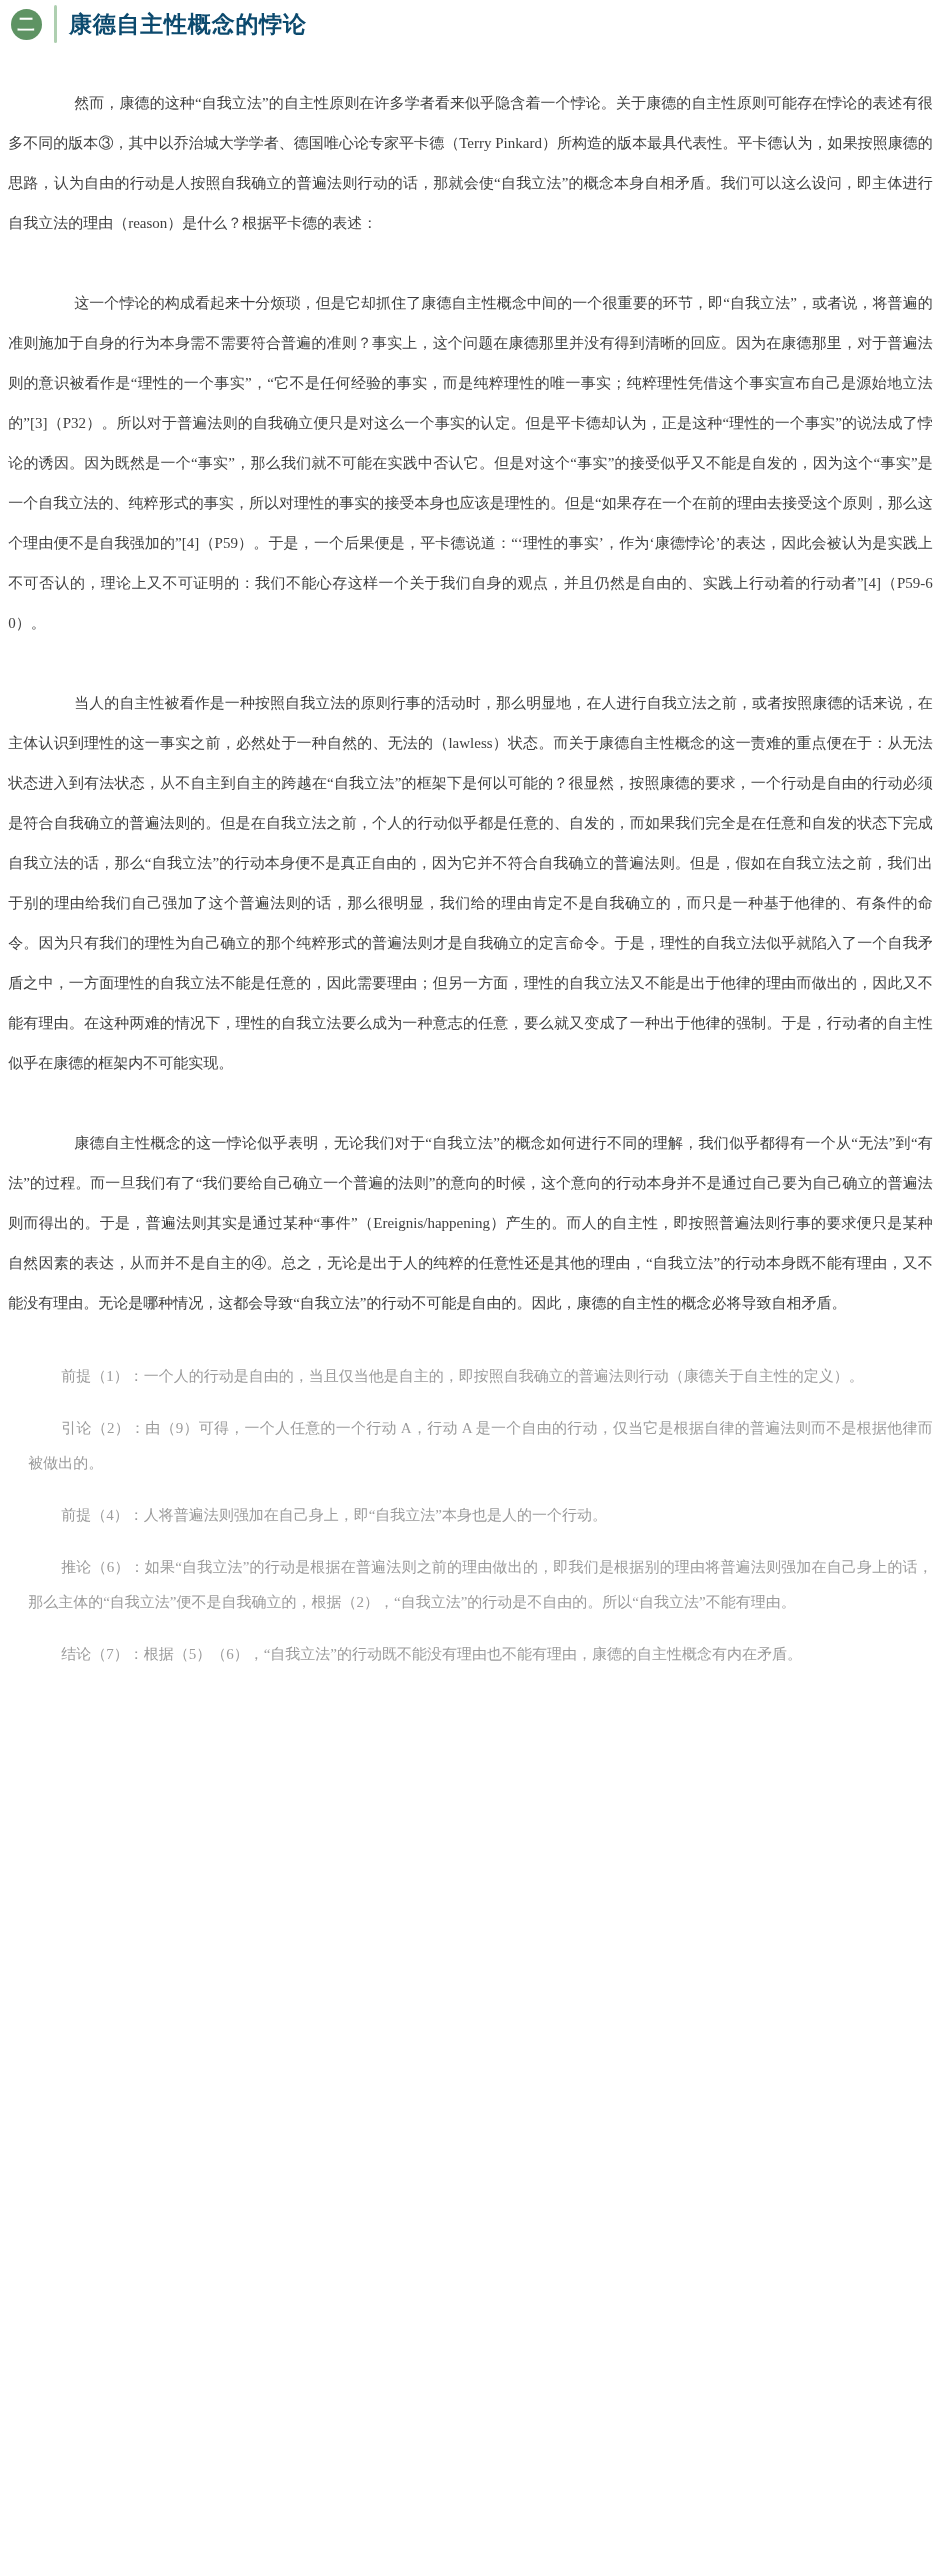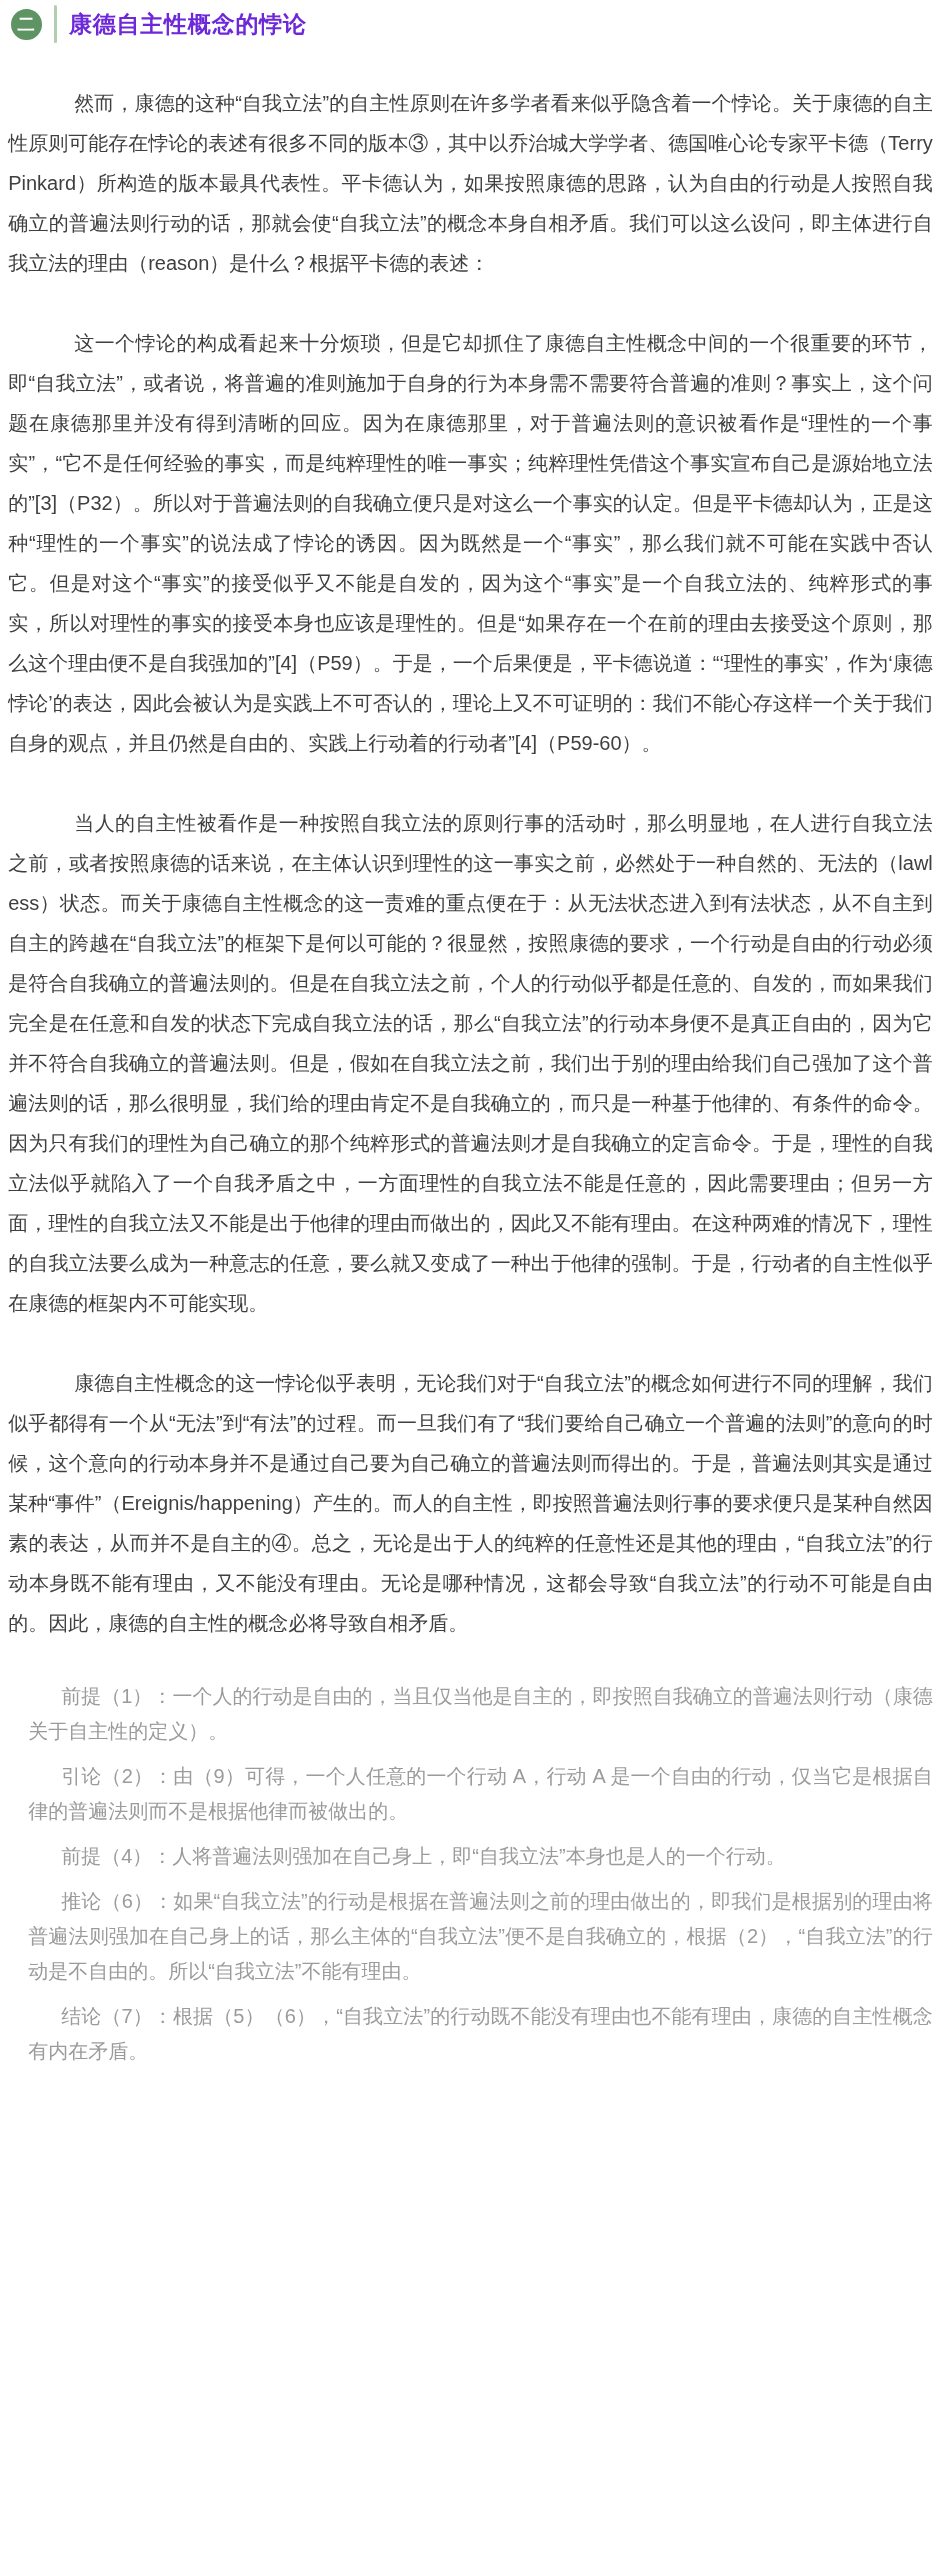--- a/index.html
+++ b/index.html
@@ -38,55 +38,56 @@
     height: 38px;
     background: var(--divider-green, #aecfb0);
     border-radius: 1.6px;
     margin-left: 12.4px;
     flex: 0 0 auto;
   }
   .title {
     margin: 0 0 0 11.5px;
     font-size: 23px;
     font-weight: 700;
-    color: #6d28d9;
+    color: #0c4a6e;
     letter-spacing: 0.8px;
     white-space: nowrap;
   }
   
   .article {
     padding: 0 8.2px 28px 8.2px;
   }
   .article p {
     margin: 0;
-    font-size: 20px;
+    font-size: 15px;
     line-height: 40px;
     text-align: justify;
     word-break: break-all;
+    font-family: Liberation Serif, serif;
   }
   p.body {
     color: var(--body-text, #3f3f3f);
     text-indent: 66px;
     margin-top: 40px;
   }
   p.quote {
     color: var(--quote-text, #9b9b9b);
     margin-left: 20px;
     text-indent: 64px;
     margin-top: 41px;
   }
   .argument {
     margin-top: 36px;
     margin-left: 20px;
   }
   .argument p {
     color: var(--quote-text, #9b9b9b);
     line-height: 35px;
     text-indent: 33px;
-    margin: 10px 0;
+    margin: 17px 0;
   }
 </style>
 </head>
 <body>
 
 <header class="header">
   <div class="badge">二</div>
   <div class="divider"></div>
   <h1 class="title">康德自主性概念的悖论</h1>
 </header>

